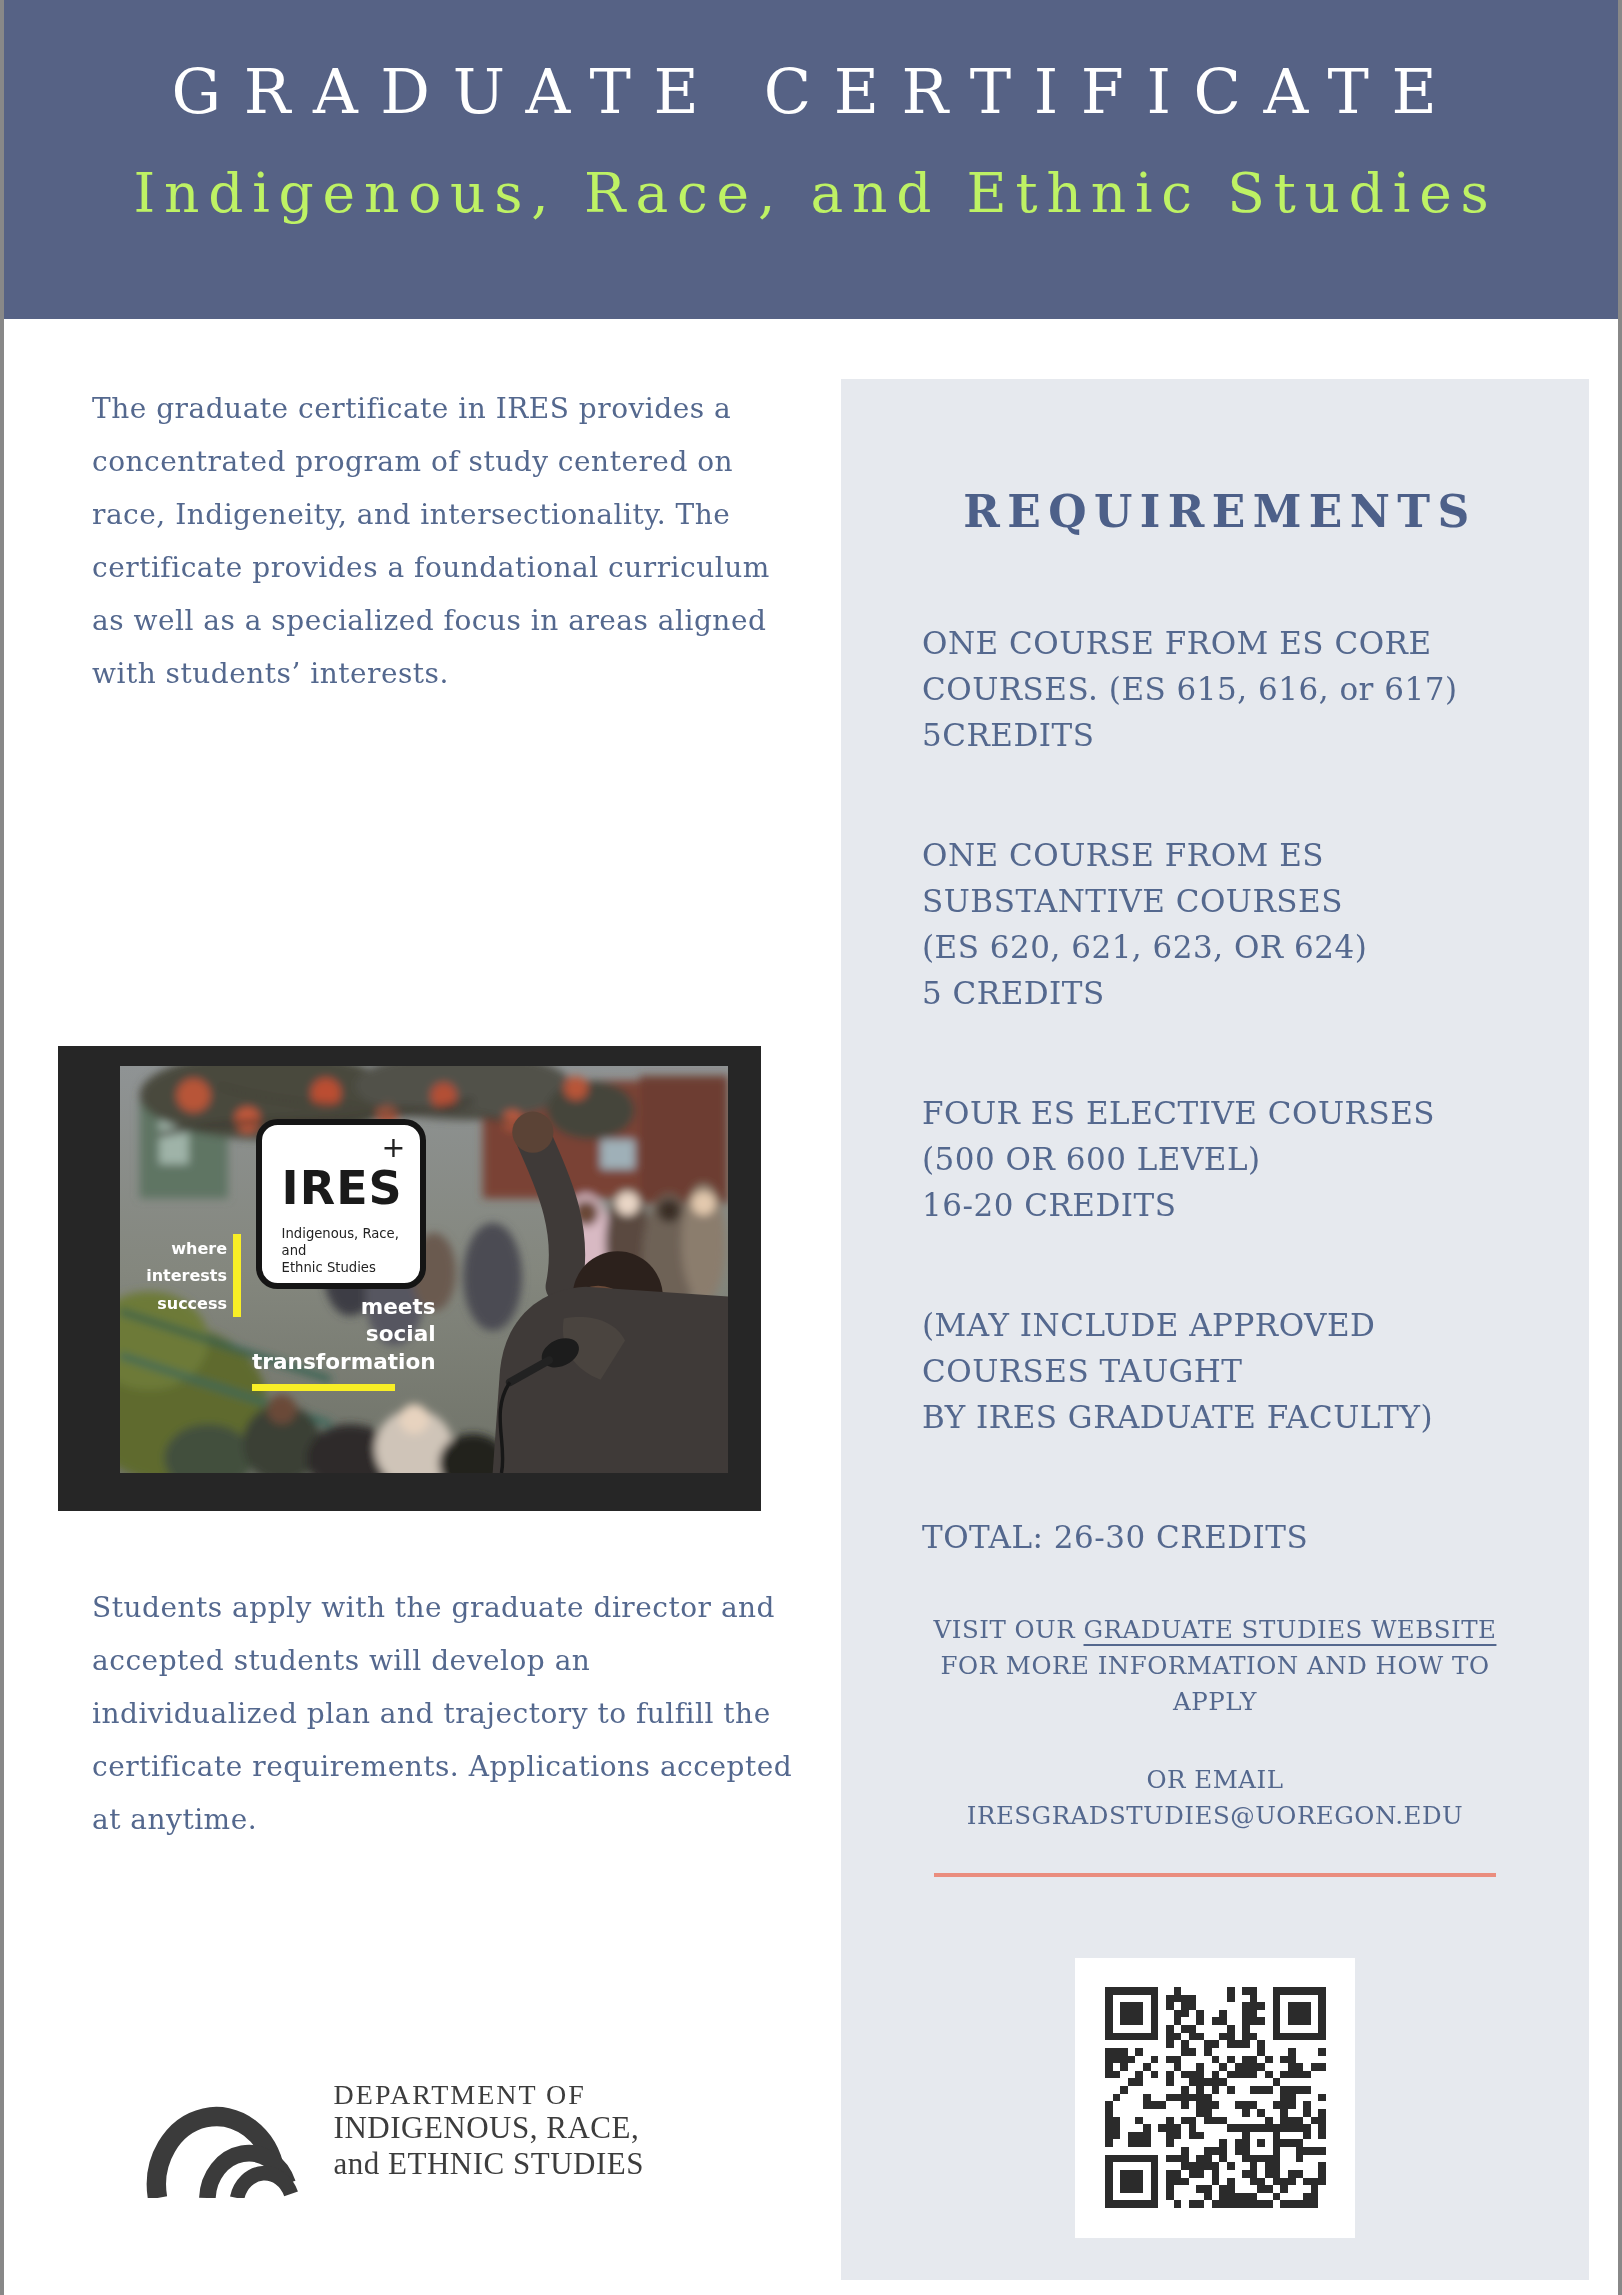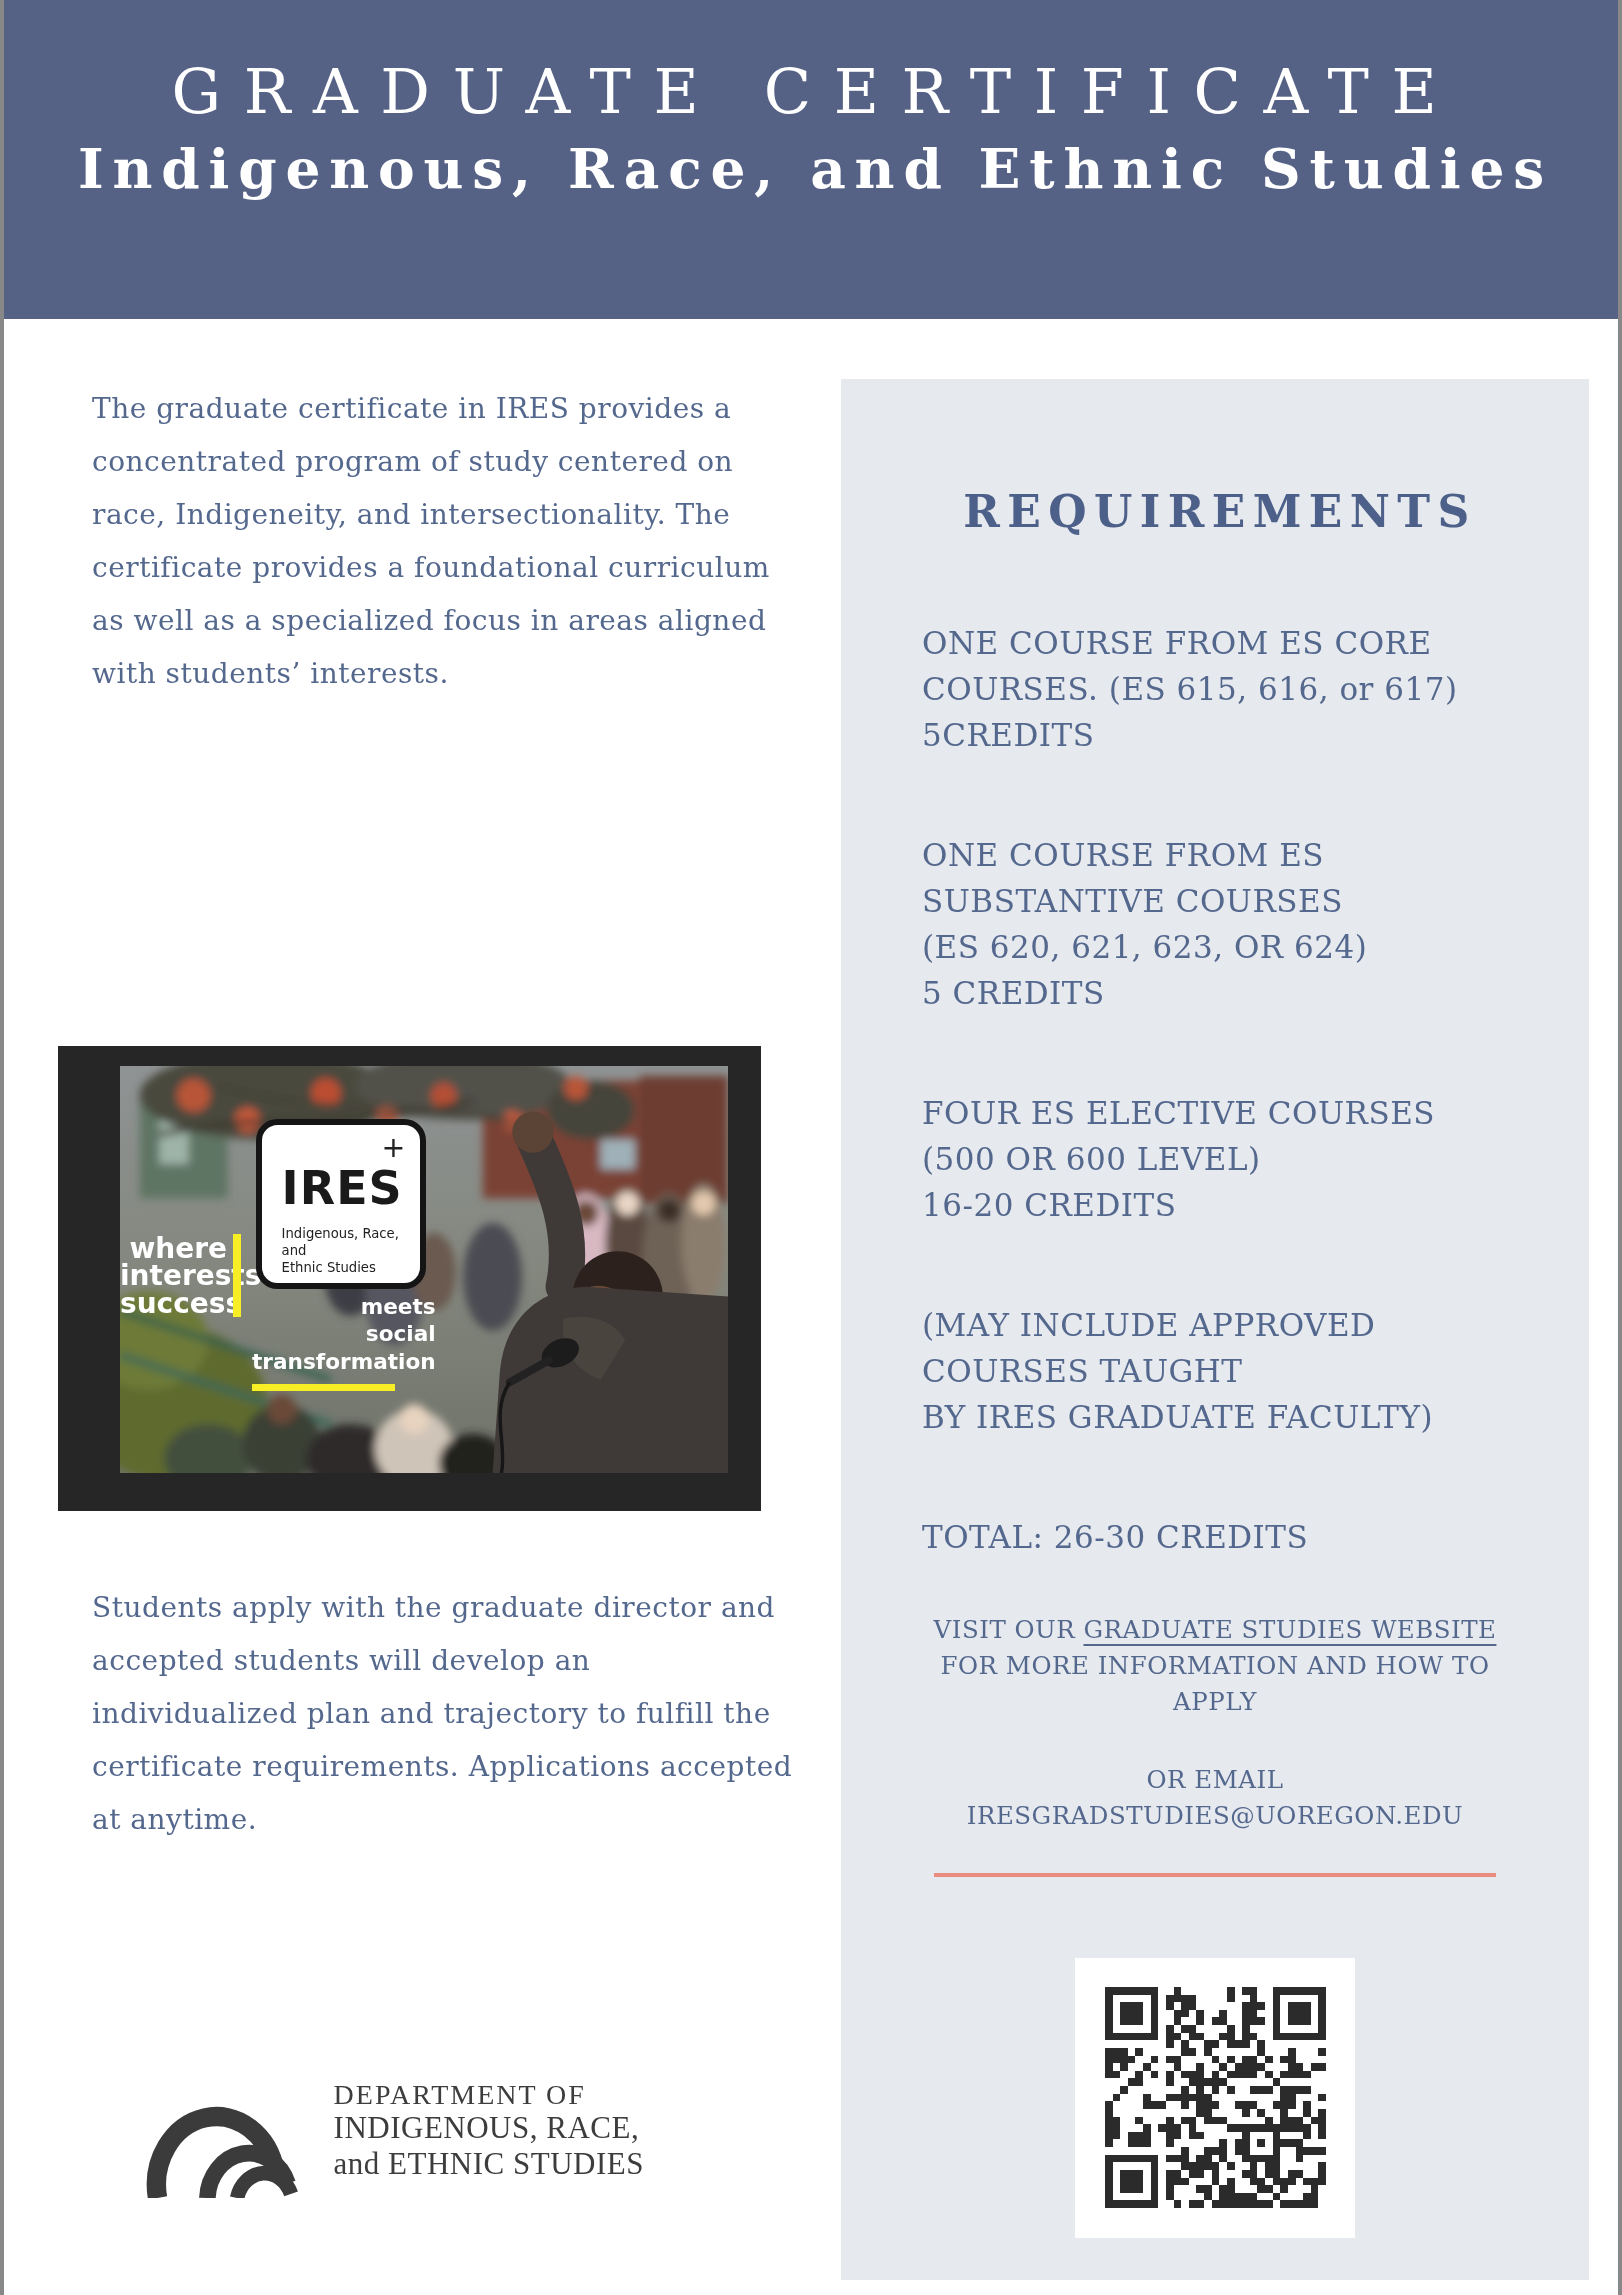--- a/index.html
+++ b/index.html
@@ -24,42 +24,42 @@
   .header{
     position:absolute;left:0;top:0;width:1623px;height:319px;
     background:var(--header-bg);
     display:flex;flex-direction:column;align-items:center;
   }
   .header h1{
     margin-top:55px;color:#fff;font-weight:500;
     font-size:62px;letter-spacing:22.6px;white-space:nowrap;
   }
   .header h2{
-    margin-top:8px;color:#ffffff;font-weight:700;
+    margin-top:33px;color:#bef264;font-weight:400;
     font-size:55px;letter-spacing:8.8px;white-space:nowrap;
   }
   
   .intro,.apply{
     position:absolute;left:88px;width:702px;
     color:var(--body-text);font-size:28px;line-height:53px;letter-spacing:0.5px;
   }
   .intro{top:382px;}
   .apply{top:1581px;width:709px;}
   
   .photo{
     position:absolute;left:54px;top:1046px;width:703px;height:465px;
     background:var(--frame);
     padding:19.6px 32px 38px 62px;
   }
   .photo-inner{position:relative;width:608px;height:407px;overflow:hidden;background:#8d9092;}
   .photo-inner svg.scene{position:absolute;left:0;top:0;}
   .ov-left{
     position:absolute;left:0;top:169px;width:107px;text-align:right;
     color:#fff;font-family:"DejaVu Sans","Liberation Sans",sans-serif;
-    font-weight:bold;font-size:28px;line-height:27.5px;
+    font-weight:bold;font-size:16px;line-height:27.5px;
   }
   .vbar{position:absolute;left:113px;top:168px;width:8.3px;height:83px;background:var(--yellow);}
   .logo-card{
     position:absolute;left:136px;top:53px;width:170px;height:170px;
     background:#fff;border:6.4px solid #151515;border-radius:21.6px;
     padding:9.8px 0 0 19.6px;
     font-family:"DejaVu Sans","Liberation Sans",sans-serif;
   }
   .logo-card .plus{position:absolute;top:6.9px;right:14.7px;font-size:28.5px;font-weight:400;color:#222;}
   .logo-card .acr{margin-top:26.5px;font-size:46px;font-weight:bold;letter-spacing:1px;color:var(--card-ink);}

